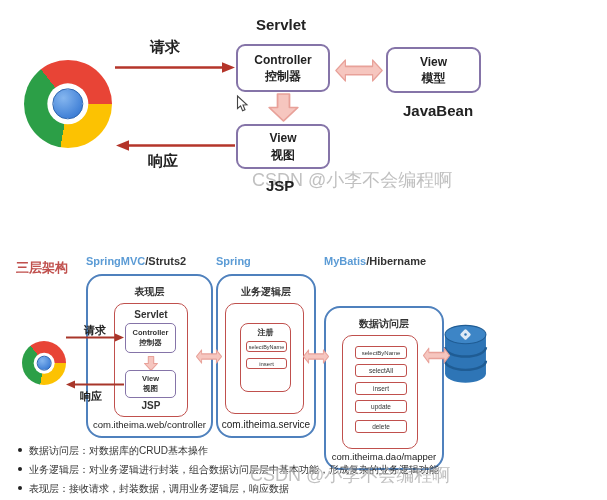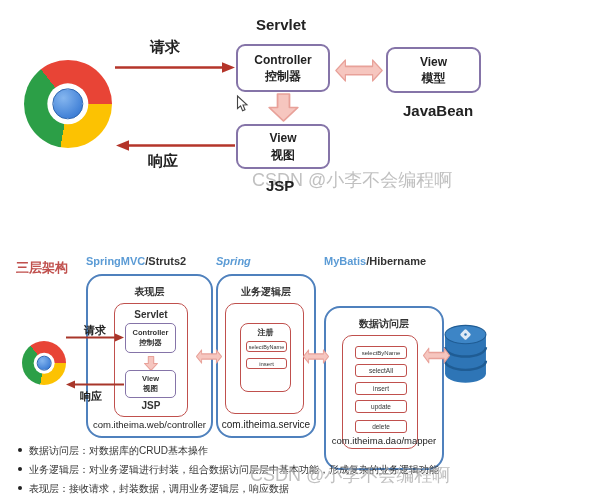--- a/index.html
+++ b/index.html
@@ -95,21 +95,21 @@
     <path d="M1.5 1 L1.5 13.5 L4.6 10.8 L6.6 15.8 L9 14.8 L7 10 L11 9.8 Z" fill="#fff" stroke="#444" stroke-width="1.1"></path>
   </svg>
 
   <div class="watermark" style="left:252px;top:168px;">CSDN @小李不会编程啊</div>
 
   <div class="label bold" style="left:16px;top:259px;font-size:13px;color:#c0504d;">三层架构</div>
 
   <div class="fw-label" style="left:86px;top:255px;width:127px;">
     <span class="fw-primary">SpringMVC</span><span class="fw-secondary">/Struts2</span>
   </div>
-  <div class="fw-label" style="left:216px;top:255px;width:100px;font-style:italic;">
+  <div class="fw-label" style="left:216px;top:255px;width:100px;">
     <span class="fw-primary">Spring</span><span class="fw-secondary"></span>
   </div>
   <div class="fw-label" style="left:324px;top:255px;width:116px;">
     <span class="fw-primary">MyBatis</span><span class="fw-secondary">/Hibername</span>
   </div>
 
   <div class="chrome" style="left:22px;top:341px;width:44px;height:44px;">
     <div class="chrome-hub">
         <div class="chrome-core"></div>
       </div>
@@ -159,21 +159,21 @@
 
   <div class="layer-box" style="left:324px;top:274px;width:120px;height:164px;margin-top:32px;">
     <div class="layer-title" style="top:9px;">数据访问层</div>
     <div class="red-box" style="left:16px;top:27px;width:76px;height:114px;">
       <div class="method-btn" style="left:12px;top:10px;width:52px;height:13px;font-size:6px;">selectByName</div>
       <div class="method-btn" style="left:12px;top:28px;width:52px;height:13px;font-size:6.5px;">selectAll</div>
       <div class="method-btn" style="left:12px;top:46px;width:52px;height:13px;font-size:6.5px;">insert</div>
       <div class="method-btn" style="left:12px;top:64px;width:52px;height:13px;font-size:6.5px;">update</div>
       <div class="method-btn" style="left:12px;top:84px;width:52px;height:13px;font-size:6.5px;">delete</div>
     </div>
-    <div class="pkg" style="bottom:22px;text-align:center;">com.itheima.dao/mapper</div>
+    <div class="pkg" style="bottom:6px;text-align:center;">com.itheima.dao/mapper</div>
   </div>
 
   <svg class="shape" style="left:196px;top:348px;width:26px;height:17px;z-index:2;" viewBox="0 0 60 26" preserveAspectRatio="none">
     <path d="M13 9 L13 3 L1 13 L13 23 L13 17 L47 17 L47 23 L59 13 L47 3 L47 9 Z" fill="#f6c6bf" stroke="#e8a199" stroke-width="2" stroke-linejoin="round"></path>
   </svg>
   <svg class="shape" style="left:303px;top:348px;width:26px;height:17px;z-index:2;" viewBox="0 0 60 26" preserveAspectRatio="none">
     <path d="M13 9 L13 3 L1 13 L13 23 L13 17 L47 17 L47 23 L59 13 L47 3 L47 9 Z" fill="#f6c6bf" stroke="#e8a199" stroke-width="2" stroke-linejoin="round"></path>
   </svg>
   <svg class="shape" style="left:423px;top:346px;width:27px;height:19px;z-index:2;" viewBox="0 0 60 26" preserveAspectRatio="none">
     <path d="M13 9 L13 3 L1 13 L13 23 L13 17 L47 17 L47 23 L59 13 L47 3 L47 9 Z" fill="#f6c6bf" stroke="#e8a199" stroke-width="2" stroke-linejoin="round"></path>

